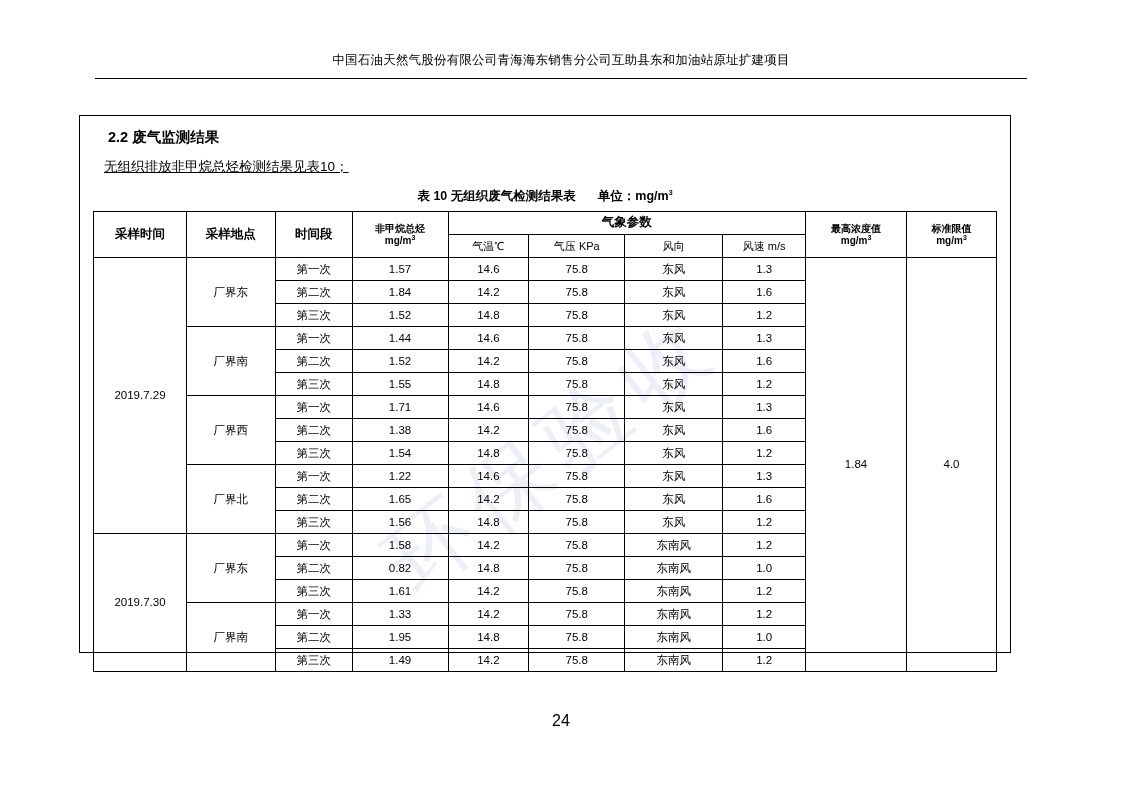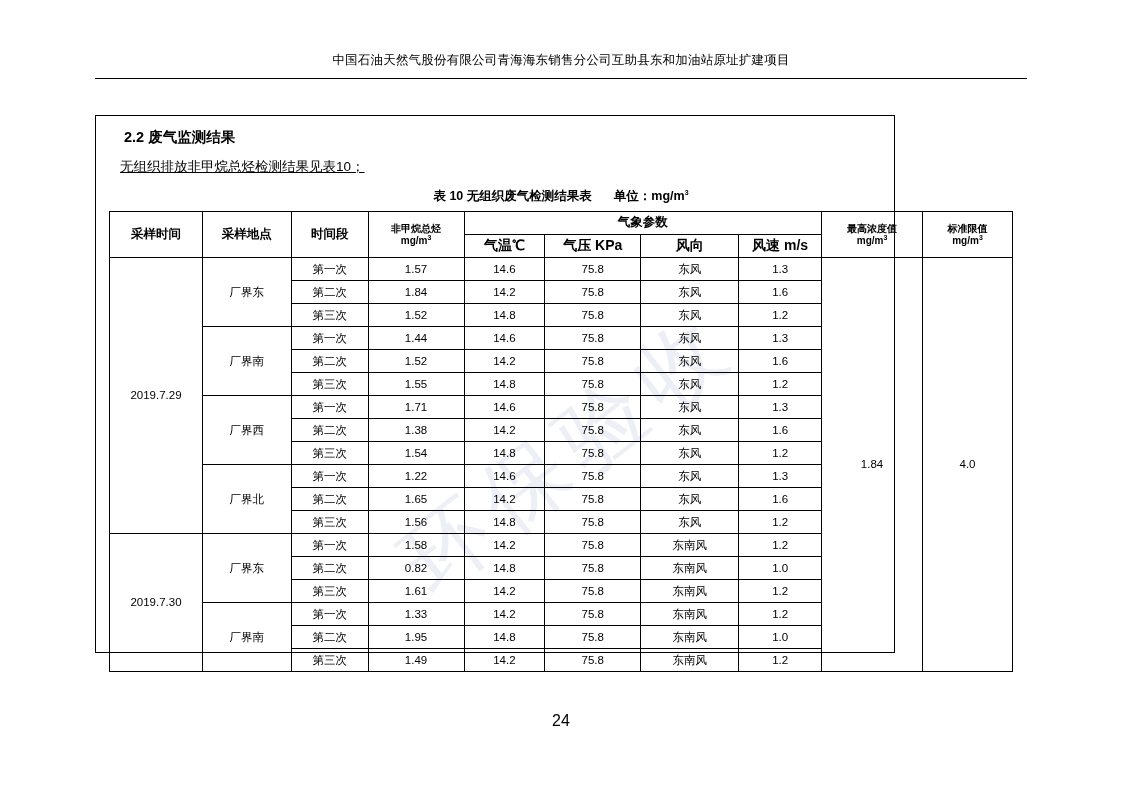--- a/index.html
+++ b/index.html
@@ -31,22 +31,22 @@
     position: absolute;
     top: 78px;
     left: 95px;
     width: 932px;
     height: 1px;
     background: #000;
   }
   .content-box {
     position: absolute;
     top: 115px;
-    left: 95px;
-    width: 800px;
+    left: 79px;
+    width: 932px;
     height: 538px;
     border: 1px solid #000;
     box-sizing: border-box;
   }
   .sec-title {
     position: absolute;
     top: 12px;
     left: 28px;
     font-size: 14.5px;
     font-weight: bold;
@@ -88,22 +88,22 @@
     padding: 0;
     height: 22px;
     line-height: 1.1;
     background: transparent;
   }
   table.data th {
     font-weight: bold;
     font-size: 12.5px;
   }
   table.data th.sub {
-    font-weight: bold;
-    font-size: 14px;
+    font-weight: normal;
+    font-size: 11px;
   }
   .hdr-main {
     font-weight: bold;
     font-size: 10px;
     display: block;
   }
   .hdr-unit {
     font-weight: bold;
     font-size: 10px;
     display: block;

